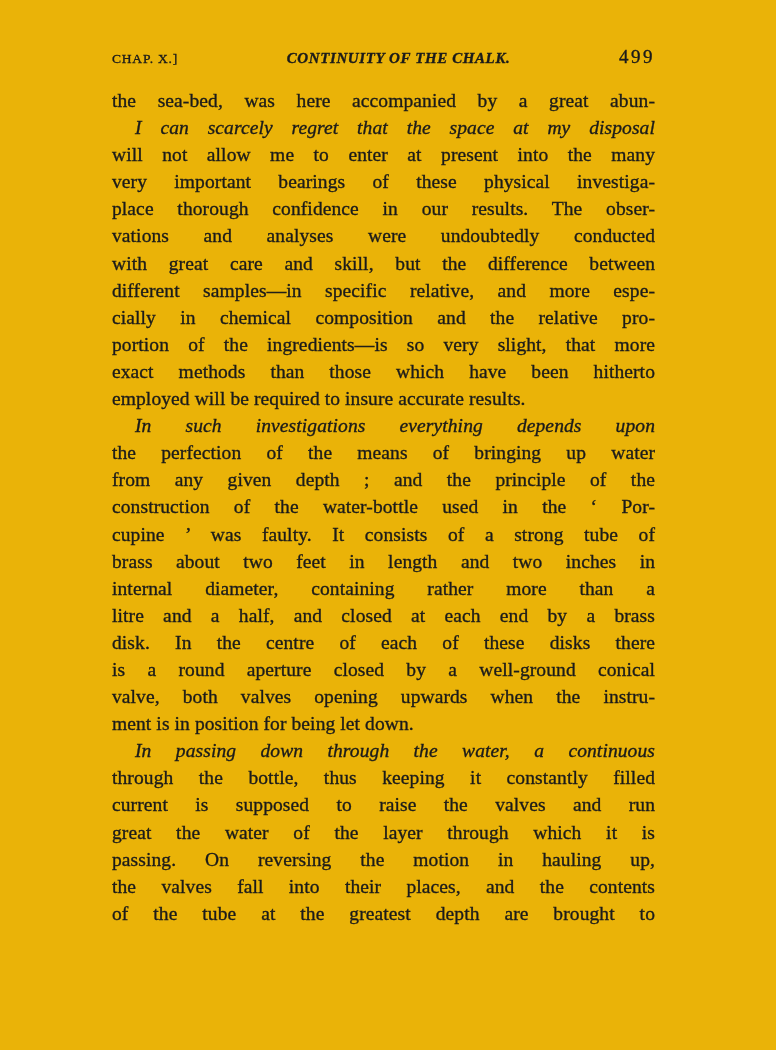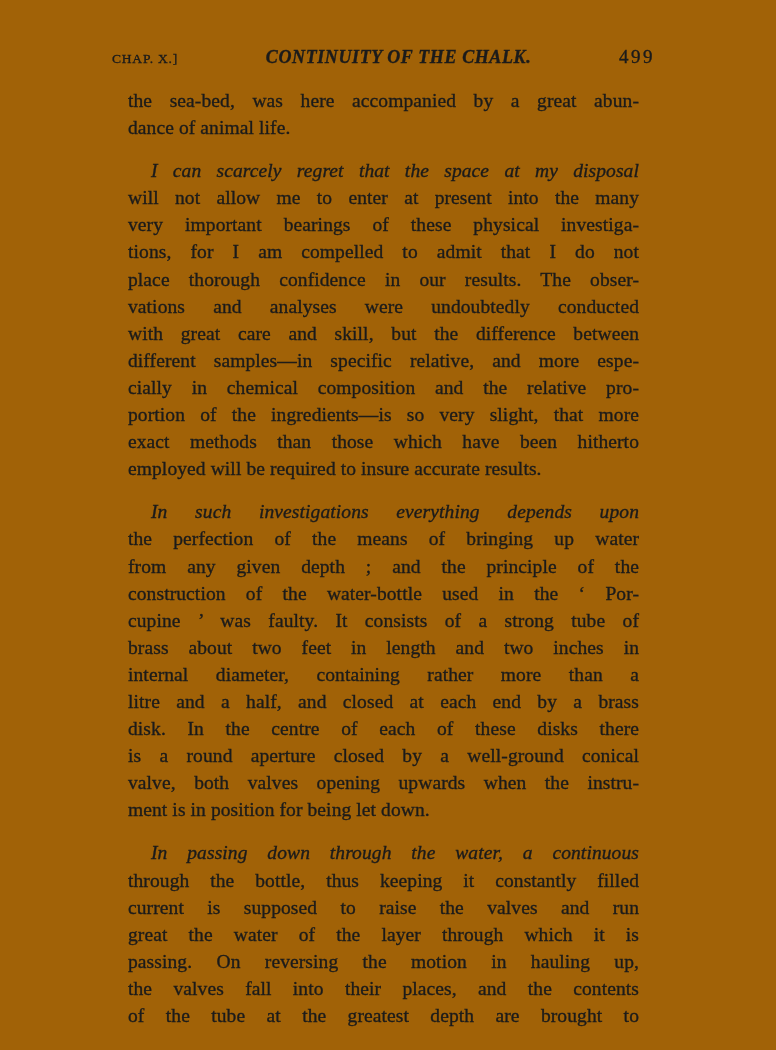--- a/index.html
+++ b/index.html
@@ -9,21 +9,21 @@
   body {
     width: 776px;
     height: 1050px;
     background: #ffffff;
     overflow: hidden;
   }
   .page {
     position: relative;
     width: 776px;
     height: 1050px;
-    background: #a16207;
+    background: #eab308;
     color: #1b1b1b;
     font-family: "Liberation Serif", "DejaVu Serif", serif;
     -webkit-text-stroke: 0.35px #1b1b1b;
   }
   .content {
     position: absolute;
     left: 112px;
     top: 46px;
     width: 543px;
   }
@@ -36,31 +36,31 @@
   .chapter {
     font-size: 13.5px;
     letter-spacing: 0.8px;
     white-space: nowrap;
   }
   .running-title {
     flex: 1;
     text-align: center;
     font-style: italic;
     font-weight: bold;
-    font-size: 18px;
+    font-size: 15px;
     letter-spacing: 0.6px;
     white-space: nowrap;
   }
   .pagenum {
     font-size: 19px;
     letter-spacing: 2.5px;
     white-space: nowrap;
   }
   .paragraph {
-    margin: 16px;
+    margin: 0;
   }
   .line {
     font-size: 19.5px;
     line-height: 27.1px;
     text-align: justify;
     text-align-last: justify;
     letter-spacing: 0.1px;
     white-space: normal;
   }
   .line.endpara {
@@ -77,27 +77,25 @@
 <div class="page">
   <div class="content">
     <div class="header">
       <span class="chapter">CHAP. X.]</span>
       <span class="running-title">CONTINUITY OF THE CHALK.</span>
       <span class="pagenum">499</span>
     </div>
     <div class="text-block">
         <div class="paragraph">
           <div class="line">the sea-bed, was here accompanied by a great abun-</div>
-          <div class="line endpara">dance of animal life.</div>
         </div>
         <div class="paragraph">
           <div class="line indent">I can scarcely regret that the space at my disposal</div>
           <div class="line">will not allow me to enter at present into the many</div>
           <div class="line">very important bearings of these physical investiga-</div>
-          <div class="line">tions, for I am compelled to admit that I do not</div>
           <div class="line">place thorough confidence in our results. The obser-</div>
           <div class="line">vations and analyses were undoubtedly conducted</div>
           <div class="line">with great care and skill, but the difference between</div>
           <div class="line">different samples—in specific relative, and more espe-</div>
           <div class="line">cially in chemical composition and the relative pro-</div>
           <div class="line">portion of the ingredients—is so very slight, that more</div>
           <div class="line">exact methods than those which have been hitherto</div>
           <div class="line endpara">employed will be required to insure accurate results.</div>
         </div>
         <div class="paragraph">

